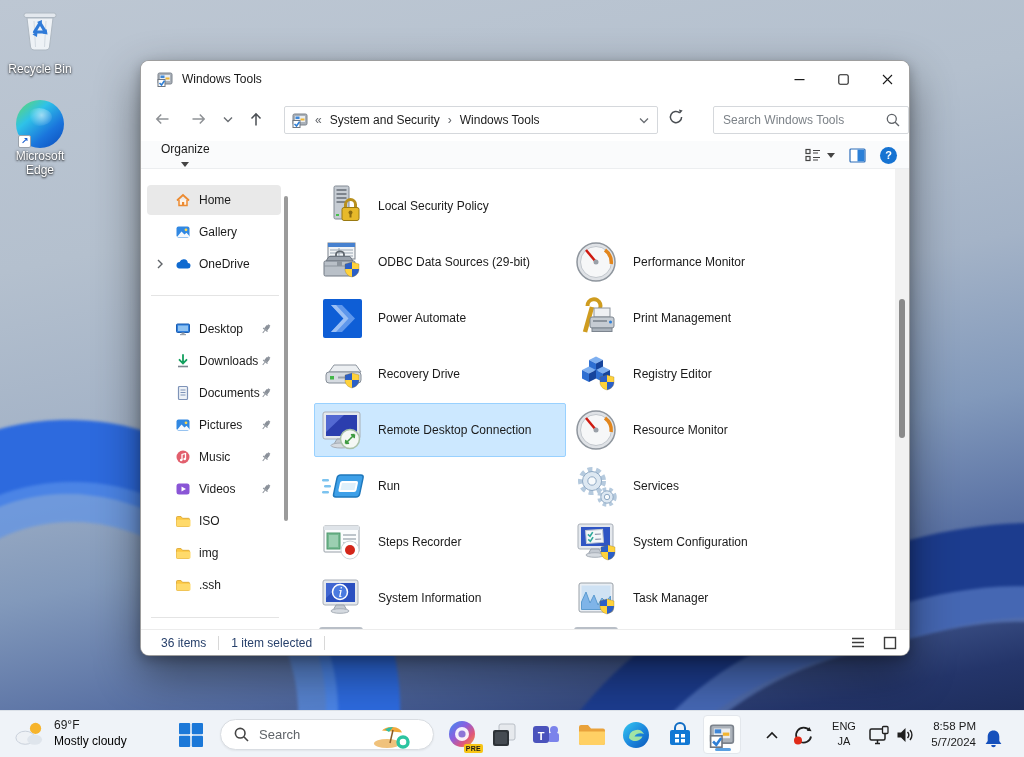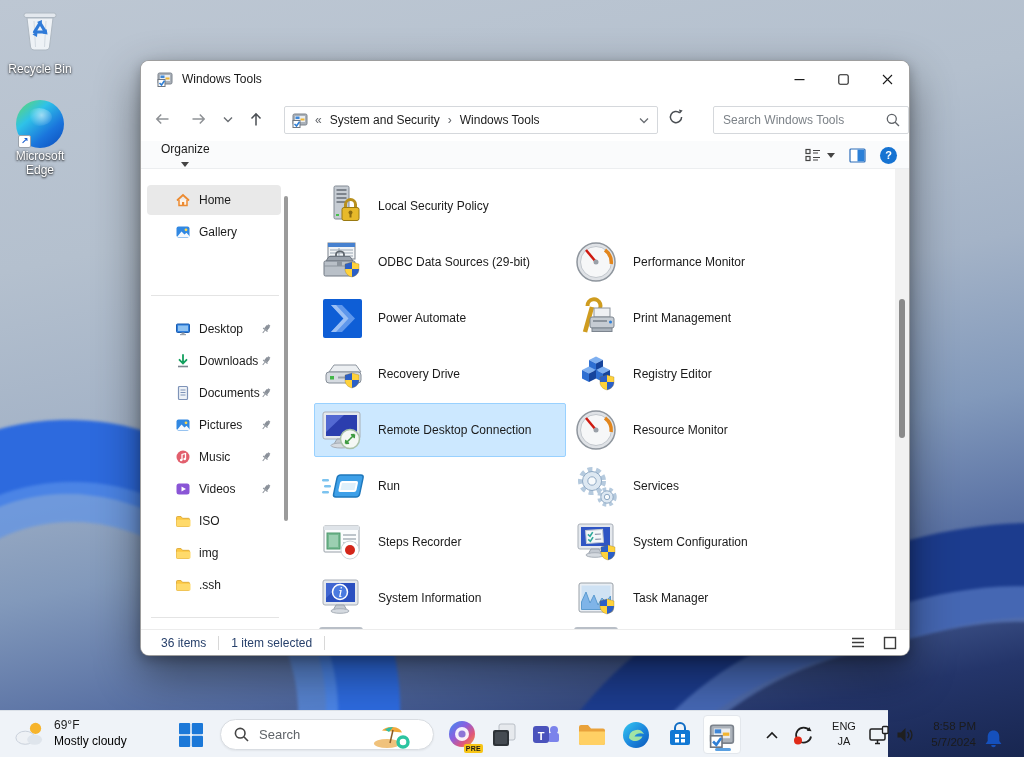--- a/index.html
+++ b/index.html
@@ -87,21 +87,21 @@
   .vthumb { position:absolute; left:4px; width:6px; border-radius:3px; background:#8a8a8a; }
 
   .statusbar { position:absolute; left:0; right:0; bottom:0; height:26px; background:#fff; border-top:1px solid #ececec;
     display:flex; align-items:center; color:#27406b; }
   .st-count { margin-left:20px; }
   .st-sep { width:1px; height:14px; background:#d8d8d8; margin:0 12px; }
   .st-right { position:absolute; right:8px; display:flex; gap:10px; align-items:center; }
   .st-btn { width:22px; height:20px; display:flex; align-items:center; justify-content:center; border-radius:2px; }
 
   
-  .taskbar { position:absolute; left:0; bottom:0; width:888px; height:47px; background:#eff3f8; border-top:1px solid #dbe1e8; z-index:20; }
+  .taskbar { position:absolute; left:0; bottom:0; width:1024px; height:47px; background:#eff3f8; border-top:1px solid #dbe1e8; z-index:20; }
   .widget { position:absolute; left:12px; top:7px; display:flex; align-items:center; gap:8px; }
   .widget-temp { font-size:12px; color:#1b1b1b; line-height:1.3; }
   .widget-cond { font-size:12px; color:#000000; line-height:1.3; }
   .tb-btn { position:absolute; top:8px; width:32px; height:32px; display:flex; align-items:center; justify-content:center; border-radius:4px; }
   .search-pill { position:absolute; left:220px; top:8px; width:214px; height:31px; background:#fff; border:1px solid #d9dde2;
     border-radius:16px; display:flex; align-items:center; box-shadow:0 1px 2px rgba(0,0,0,.06); overflow:hidden; }
   .search-pill svg { margin-left:13px; flex:0 0 auto; }
   .search-pill input { border:0; outline:0; background:transparent; margin-left:10px; font-size:13px; color:#1b1b1b; width:100px; font-family:inherit; }
   .search-pill input::placeholder { color:#5f6469; }
   .pill-beach { margin-left:auto; margin-right:4px; flex:0 0 auto; }
@@ -412,20 +412,29 @@
           <span class="sb-label">Home</span>
         </div>
         <div class="sb-item" style="top:48px">
           <svg class="sb-ic" viewBox="0 0 16 16">
             <rect x="1.5" y="2.5" width="13" height="11" rx="2" fill="#3188e2"></rect>
             <circle cx="11" cy="5.8" r="1.4" fill="#ffd84d"></circle>
             <path d="M2 13 L6.5 7.5 L9.5 10.5 L11.5 8.8 L14 11.5 V13 Z" fill="#ffffff" opacity="0.95"></path>
           </svg>
           <span class="sb-label">Gallery</span>
         </div>
+        <div class="sb-item" style="top:80px">
+          <svg class="sb-expander" viewBox="0 0 14 14">
+              <path d="M5 3 l4 4 -4 4" stroke="#5f6368" stroke-width="1.4" fill="none"></path>
+            </svg>
+          <svg class="sb-ic" viewBox="0 0 16 16">
+            <path d="M4 12.5 h8.5 a2.8 2.8 0 0 0 0.4 -5.6 a4.3 4.3 0 0 0 -8.3 -0.9 a3.3 3.3 0 0 0 -0.6 6.5 Z" fill="#0f6ad0"></path>
+          </svg>
+          <span class="sb-label">OneDrive</span>
+        </div>
         <div class="sb-divider" style="top:126px"></div>
 
         <div class="sb-item" style="top:145px">
           <svg class="sb-ic" viewBox="0 0 16 16">
             <rect x="1.5" y="3" width="13" height="8.5" rx="1" fill="#2f80df" stroke="#1b5cb0"></rect>
             <rect x="3" y="4.5" width="10" height="5.5" fill="#8ec2f2"></rect>
             <rect x="6.5" y="11.5" width="3" height="1.5" fill="#9aa2ab"></rect>
               <rect x="5" y="13" width="6" height="1.2" fill="#9aa2ab"></rect>
           </svg>
           <span class="sb-label">Desktop</span>

